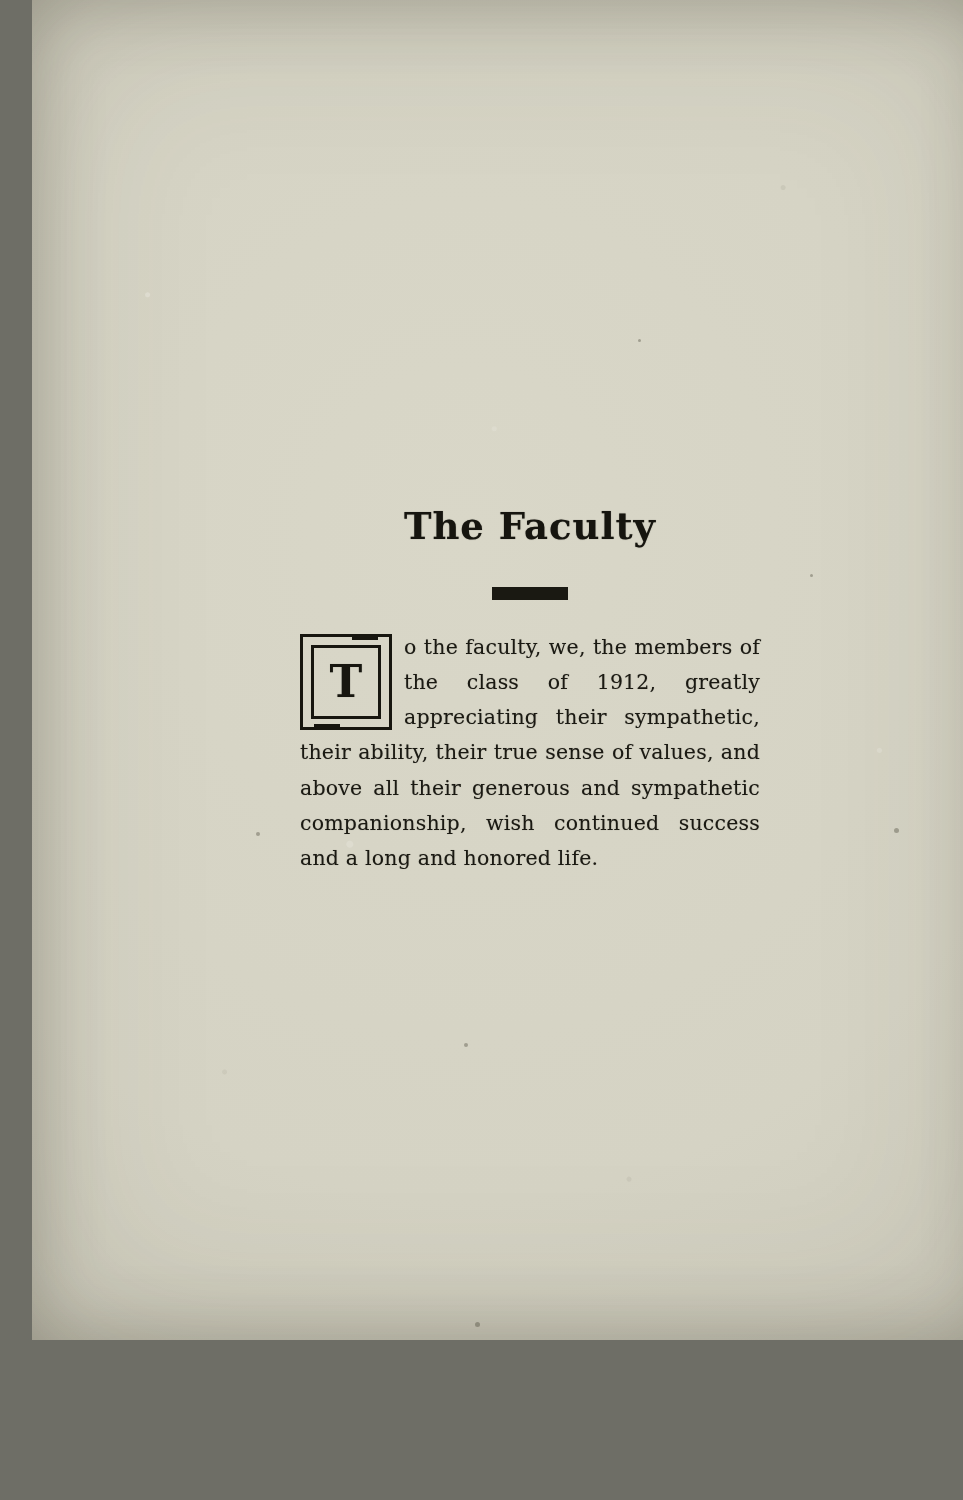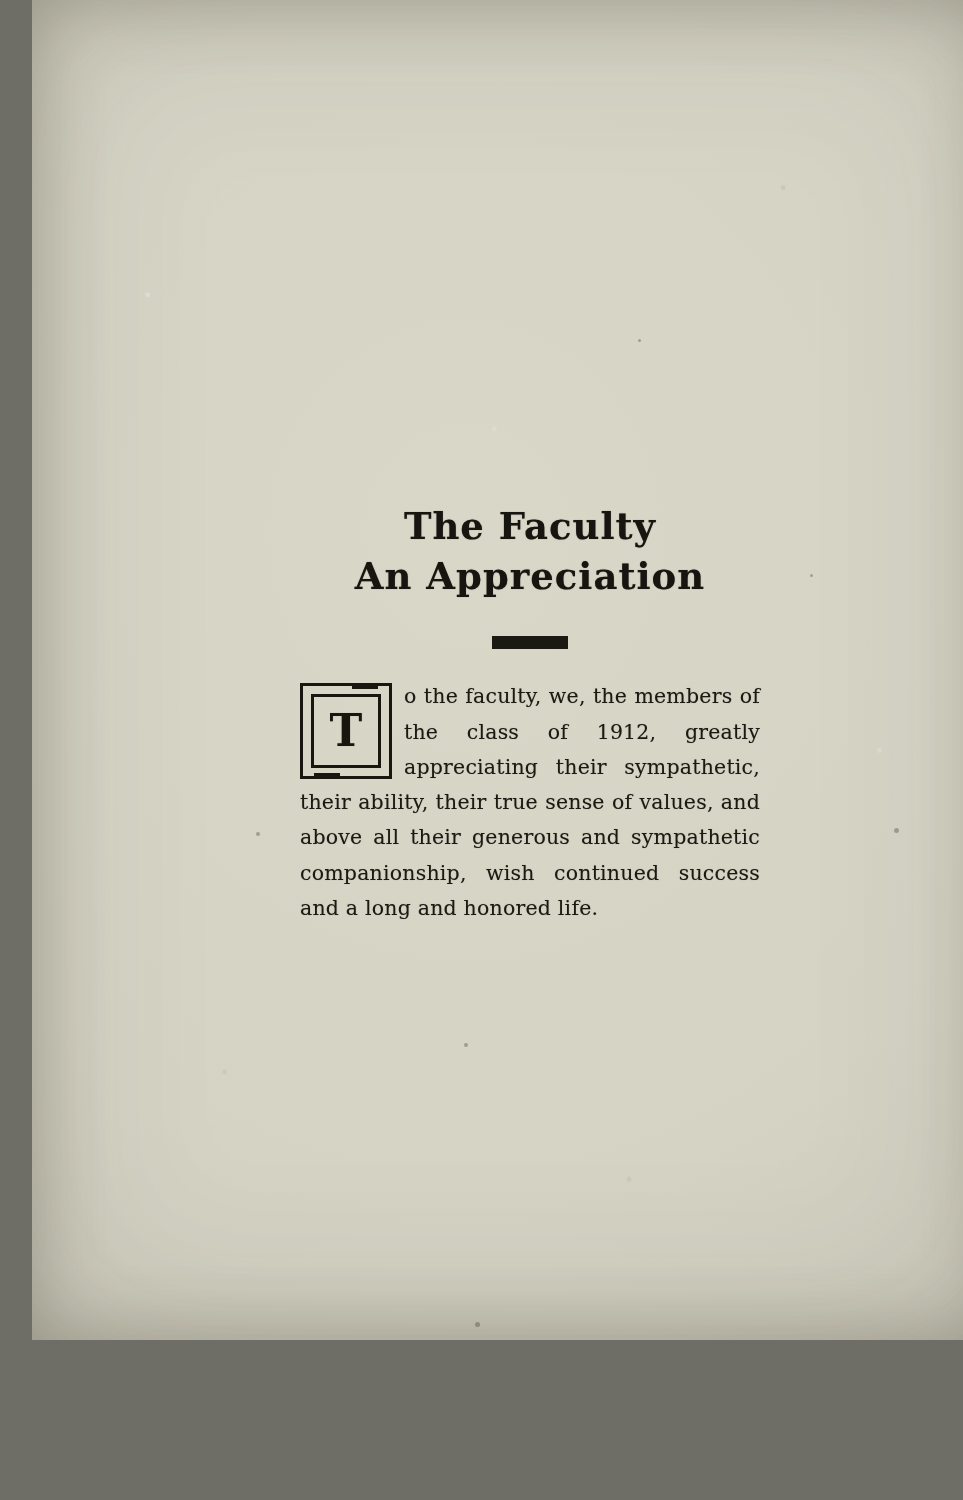--- a/index.html
+++ b/index.html
@@ -155,21 +155,20 @@
   <div class="speck" style="left:432px; top:1043px; width:4px; height:4px;"></div>
   <div class="speck" style="left:443px; top:1322px; width:5px; height:5px;"></div>
   <div class="speck" style="left:800px; top:1443px; width:4px; height:4px;"></div>
   <div class="speck" style="left:606px; top:339px; width:3px; height:3px;"></div>
   <div class="speck" style="left:778px; top:574px; width:3px; height:3px;"></div>
 
   <div id="content">
 
     <div class="title-block">
       <div class="title-line l1">The Faculty</div>
-      <div class="title-line l2">An Appreciation</div>
     </div>
 
     <div class="rule-wrap">
       <div class="rule"></div>
     </div>
 
     <div class="body-text para">
       <div class="dropcap-box">
         <div class="dropcap-outer"></div>
         <div class="dropcap-inner"></div>

